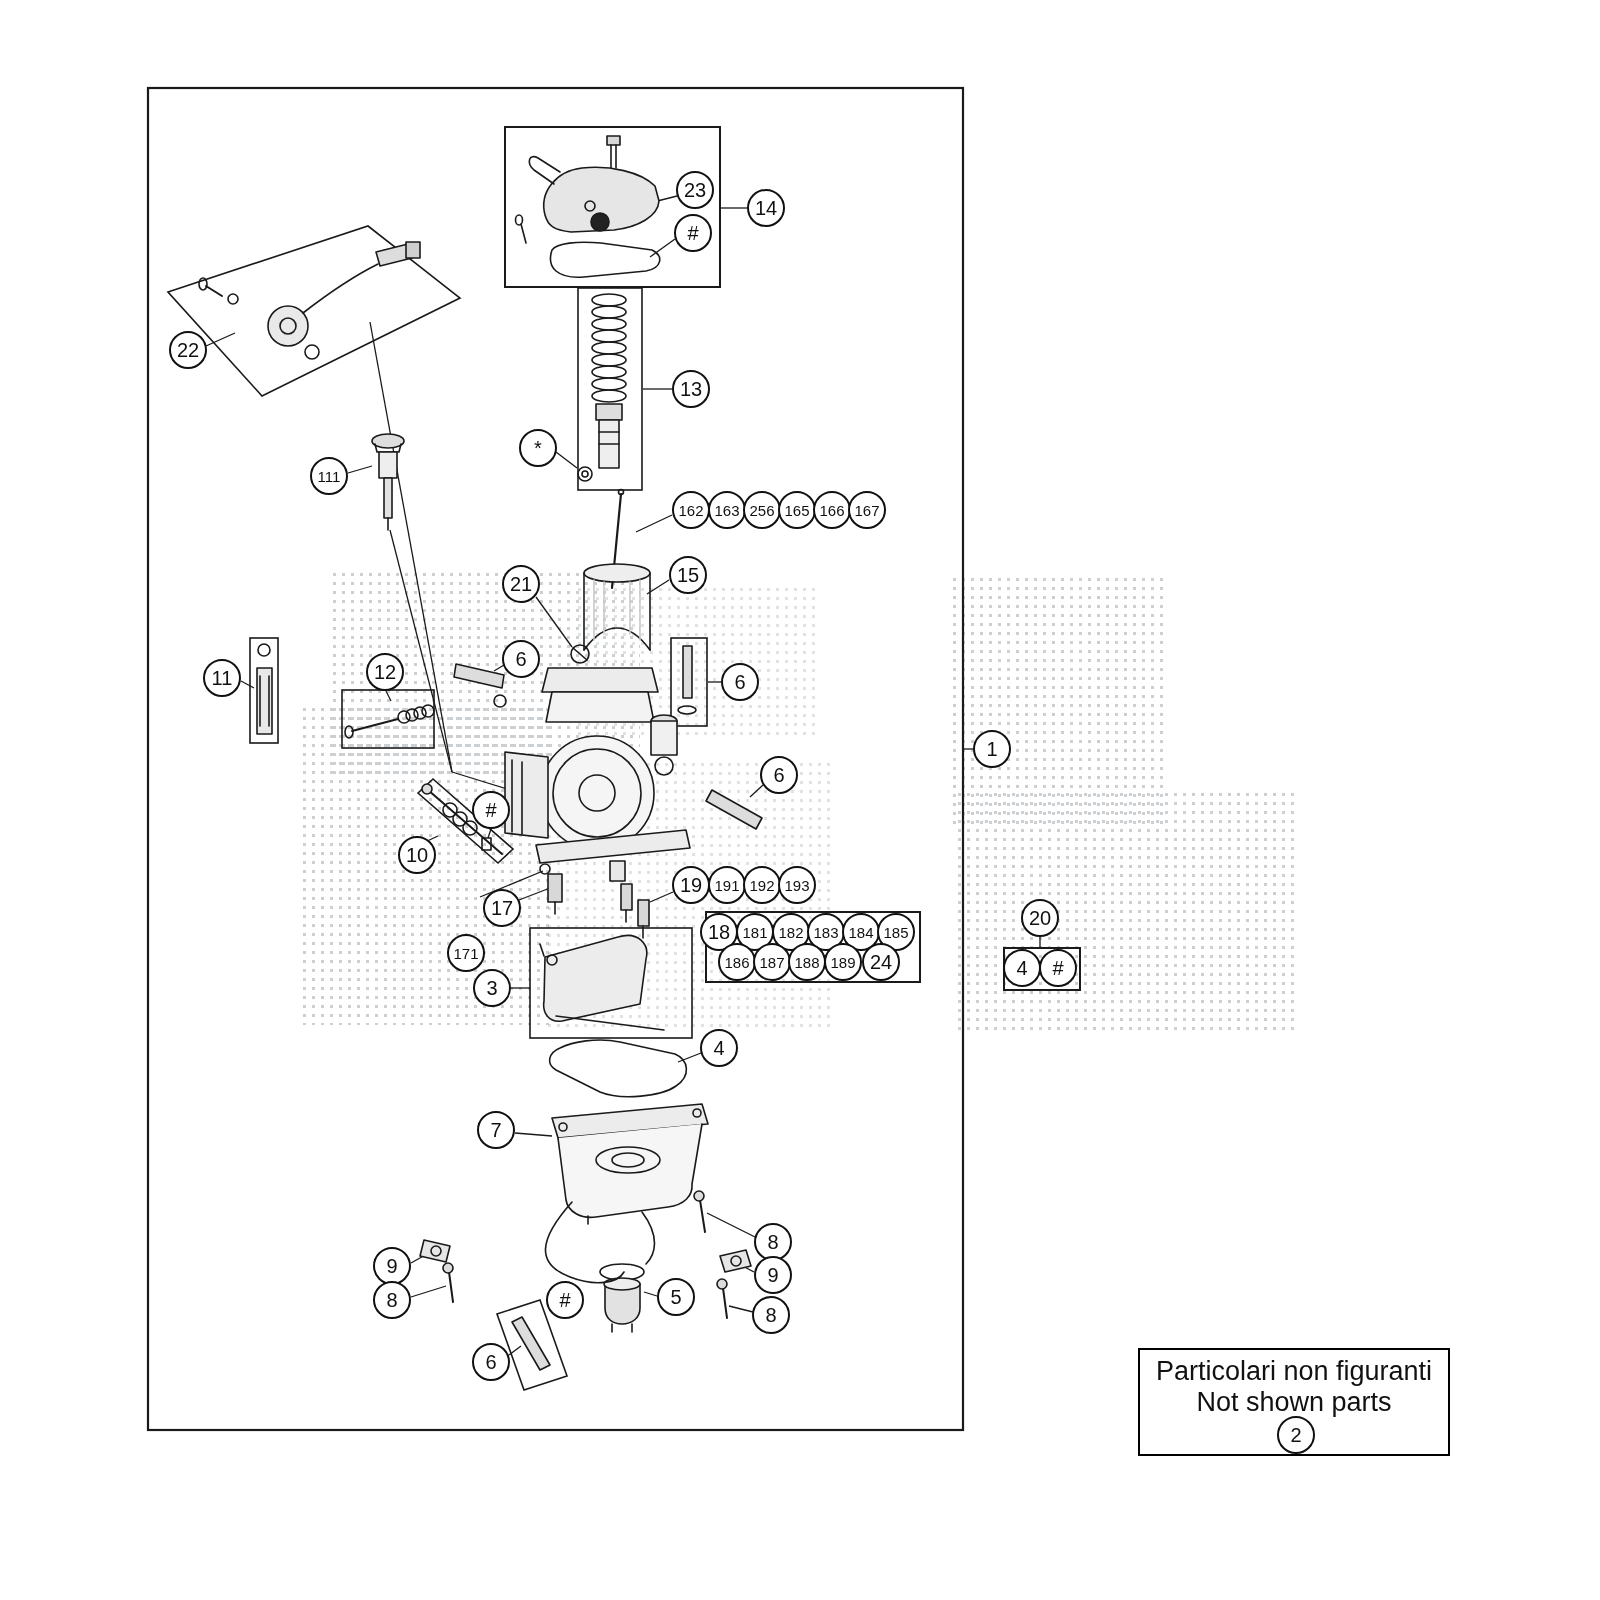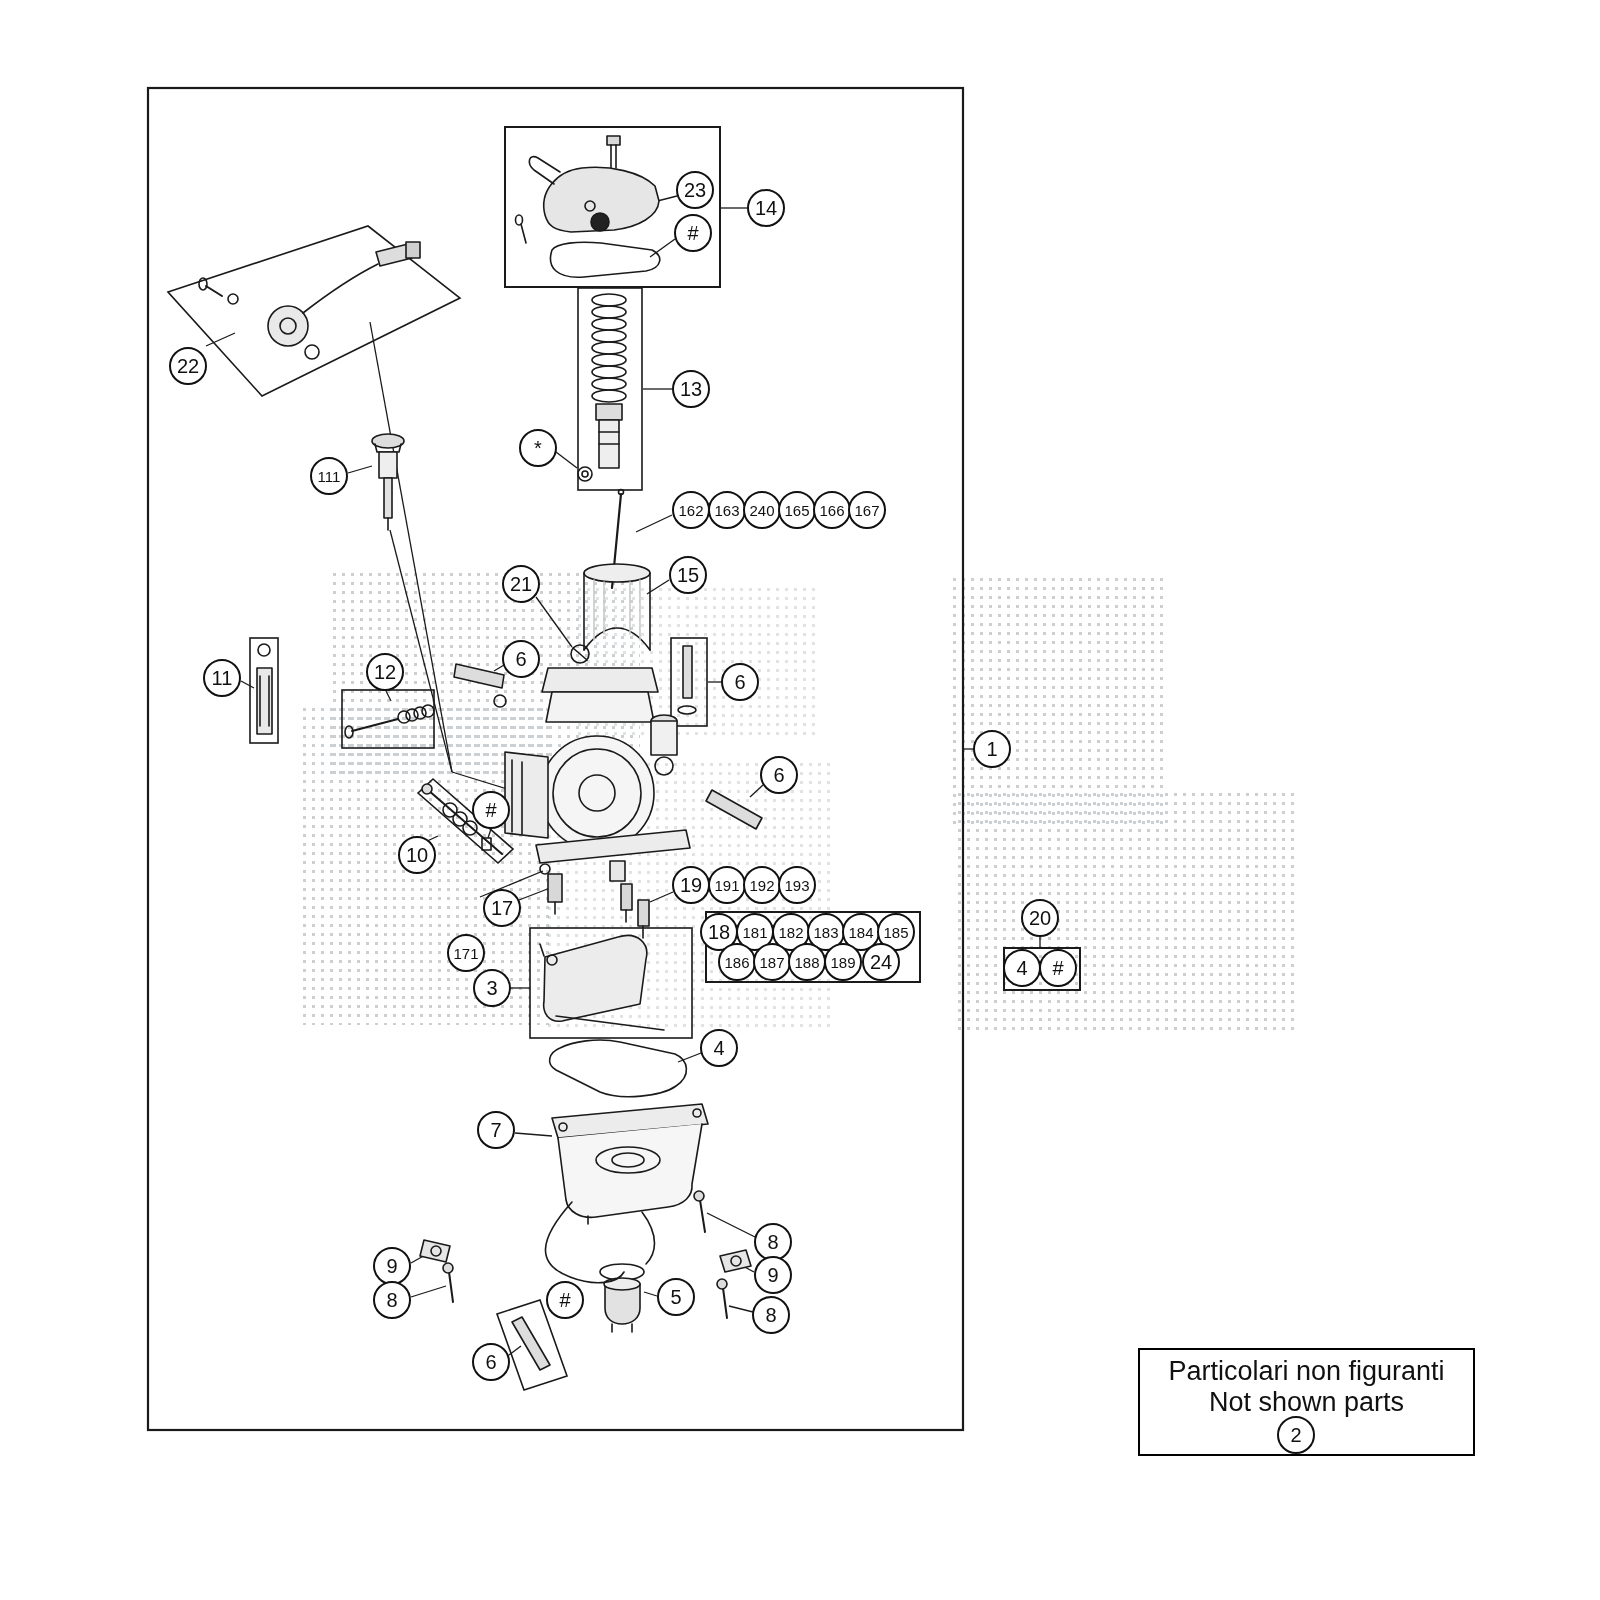--- a/index.html
+++ b/index.html
@@ -6,21 +6,21 @@
   body{font-family:"Liberation Sans", sans-serif;color:#111;}
   .canvas{position:relative;width:1600px;height:1600px;background:#fff;overflow:hidden;}
   .dots{position:absolute;background-image:radial-gradient(circle,#99a0a6 1.6px,transparent 1.7px);
         background-size:9px 9px;opacity:.5;z-index:0;}
   svg.art{position:absolute;left:0;top:0;z-index:1;}
   .callouts{position:absolute;left:0;top:0;width:100%;height:100%;z-index:2;pointer-events:none;padding-left:31px;}
   .callout{position:absolute;width:38px;height:38px;border:2px solid #111;border-radius:50%;
            background:#fff;display:flex;align-items:center;justify-content:center;
            font-size:20px;line-height:1;color:#111;box-sizing:border-box;}
   .callout.small{font-size:15px;}
-  .notbox{position:absolute;left:1138px;top:1348px;width:337px;height:108px;border:2px solid #000;
+  .notbox{position:absolute;left:1138px;top:1348px;width:312px;height:108px;border:2px solid #000;
           background:#fff;text-align:center;font-size:27px;z-index:2;box-sizing:border-box;padding-top:6px;}
   .notbox .callout{position:absolute;left:137px;top:66px;}
   .copyright{position:absolute;left:148px;top:1444px;width:820px;text-align:center;
              font-size:28px;font-weight:bold;z-index:2;}
 </style>
 </head>
 <body>
 
 <div class="canvas">
 
@@ -231,26 +231,26 @@
   </svg>
 
   <div class="callouts">
       <div class="callout" style="left: 676px; top: 171px;">23</div>
       <div class="callout" style="left: 674px; top: 214px;">#</div>
       <div class="callout" style="left: 747px; top: 189px;">14</div>
       <div class="callout" style="left: 672px; top: 370px;">13</div>
       <div class="callout" style="left: 519px; top: 429px;">*</div>
       <div class="callout small" style="left: 672px; top: 491px;">162</div>
       <div class="callout small" style="left: 708px; top: 491px;">163</div>
-      <div class="callout small" style="left: 743px; top: 491px;">240</div>
+      <div class="callout small" style="left: 743px; top: 491px;">256</div>
       <div class="callout small" style="left: 778px; top: 491px;">165</div>
       <div class="callout small" style="left: 813px; top: 491px;">166</div>
       <div class="callout small" style="left: 848px; top: 491px;">167</div>
       <div class="callout small" style="left: 310px; top: 457px;">111</div>
-      <div class="callout" style="left: 169px; top: 331px; margin-top: 16px;">22</div>
+      <div class="callout" style="left: 169px; top: 331px;">22</div>
       <div class="callout" style="left: 502px; top: 565px;">21</div>
       <div class="callout" style="left: 669px; top: 556px;">15</div>
       <div class="callout" style="left: 203px; top: 659px;">11</div>
       <div class="callout" style="left: 366px; top: 653px;">12</div>
       <div class="callout" style="left: 502px; top: 640px;">6</div>
       <div class="callout" style="left: 721px; top: 663px;">6</div>
       <div class="callout" style="left: 760px; top: 756px;">6</div>
       <div class="callout" style="left: 973px; top: 730px;">1</div>
       <div class="callout" style="left: 374px; top: 836px; margin-left: 24px;">10</div>
       <div class="callout" style="left: 472px; top: 791px;">#</div>

